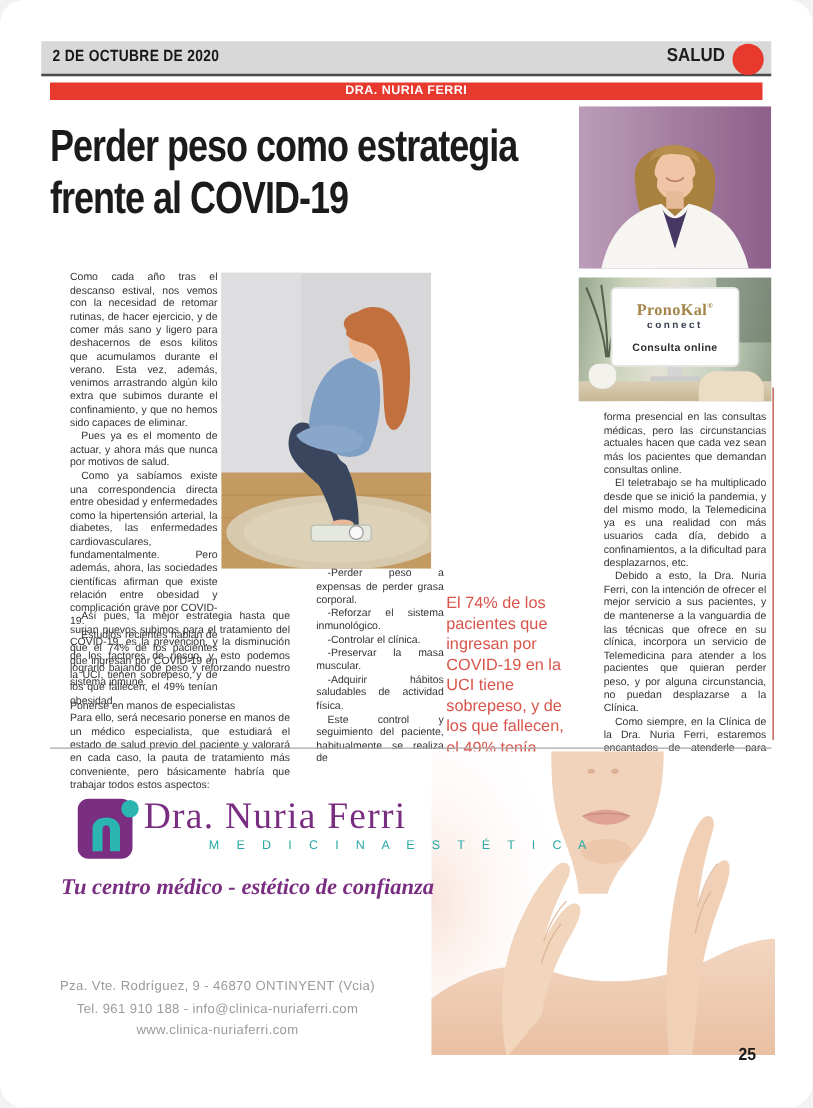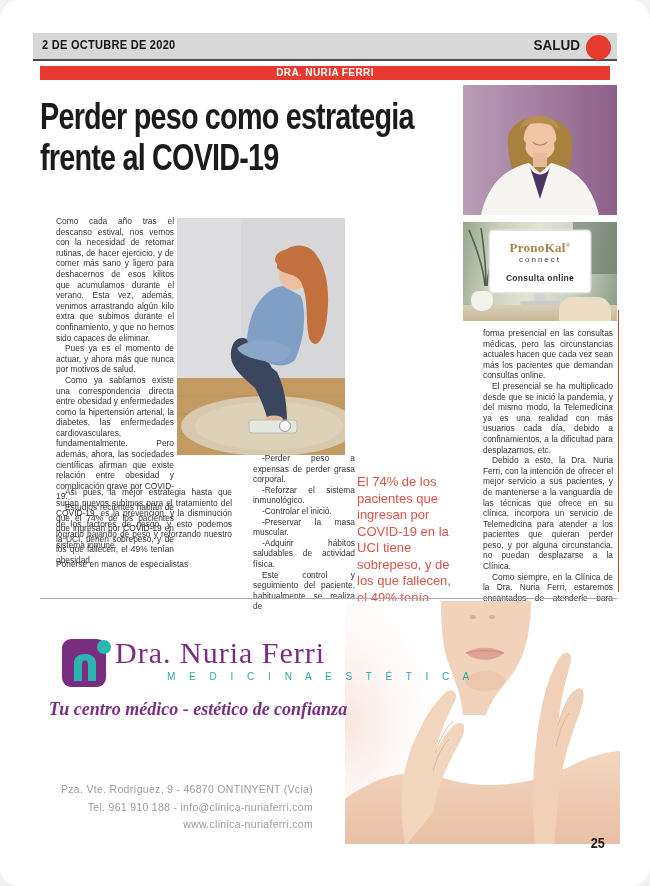--- a/index.html
+++ b/index.html
@@ -44,29 +44,29 @@
   .pk-window{position:absolute;right:0;top:0;width:44px;height:52px;background:#5f6f5f;opacity:.55;}
   .pk-desk{position:absolute;left:0;bottom:0;width:100%;height:16px;background:linear-gradient(#d9ceb6,#c8b795);}
   .pk-chair{position:absolute;right:6px;bottom:0;width:52px;height:24px;background:#ecdcc3;border-radius:14px 14px 0 0;}
   .pk-vase{position:absolute;left:8px;bottom:10px;width:22px;height:20px;background:#f4f2ec;border-radius:8px 8px 10px 10px;}
   .pk-stems{position:absolute;left:2px;top:2px;width:40px;height:62px;}
   .pk-monitor{position:absolute;left:27px;top:9px;width:100px;height:61px;background:#fff;border-radius:3px;box-shadow:0 0 0 1.5px #e4e4e2;text-align:center;}
   .pk-stand{position:absolute;left:71px;top:71px;width:12px;height:8px;background:#d4d4d4;}
   .pk-base{position:absolute;left:57px;top:79px;width:40px;height:4px;background:#cbcbcb;border-radius:2px;}
   .pk-brand{margin-top:9px;font-family:"Liberation Serif",serif;font-weight:bold;font-size:13px;color:#a3854a;letter-spacing:.3px;}
   .pk-reg{font-size:6px;vertical-align:super;}
-  .pk-connect{font-size:8px;font-weight:normal;letter-spacing:2px;color:#3c4250;margin-top:-1px;}
+  .pk-connect{font-size:8px;font-weight:bold;letter-spacing:2px;color:#3c4250;margin-top:-1px;}
   .pk-caption{font-size:8.5px;font-weight:bold;color:#2f2f33;margin-top:9px;letter-spacing:.3px;}
   
   .logo-icon{left:62px;top:637px;width:50px;height:54px;}
   .brand-name{left:115px;top:636px;font-family:"Liberation Serif",serif;font-size:30px;color:#7a2e82;letter-spacing:1px;white-space:nowrap;}
   .brand-sub{left:119px;top:671px;font-size:10px;color:#2aa9a4;letter-spacing:5.5px;white-space:nowrap;padding-left:48px;}
   .tagline{left:48px;top:699px;width:300px;text-align:center;font-family:"Liberation Serif",serif;
     font-style:italic;font-weight:bold;font-size:18px;color:#7a2e82;}
-  .contact{left:35px;top:781px;width:278px;text-align:right;font-size:10.5px;color:#9b9b9b;line-height:17.5px;letter-spacing:.3px;}
+  .contact{left:35px;top:781px;width:278px;text-align:center;font-size:10.5px;color:#9b9b9b;line-height:17.5px;letter-spacing:.3px;}
   .pagenum{left:590px;top:835px;font-size:14px;font-weight:bold;color:#1a1a1a;transform:scaleX(.9);}
 </style>
 </head>
 <body>
 
 <div id="page">
 
   <div class="abs header-strip"></div>
   <div class="abs date">2 DE OCTUBRE DE 2020</div>
   <div class="abs section">SALUD</div>
@@ -136,36 +136,37 @@
   <div class="abs body-col col1">
     <p>Como cada año tras el descanso estival, nos vemos con la necesidad de retomar rutinas, de hacer ejercicio, y de comer más sano y ligero para deshacernos de esos kilitos que acumulamos durante el verano. Esta vez, además, venimos arrastrando algún kilo extra que subimos durante el confinamiento, y que no hemos sido capaces de eliminar.</p>
     <p class="ind">Pues ya es el momento de actuar, y ahora más que nunca por motivos de salud.</p>
     <p class="ind">Como ya sabíamos existe una correspondencia directa entre obesidad y enfermedades como la hipertensión arterial, la diabetes, las enfermedades cardiovasculares, fundamentalmente. Pero además, ahora, las sociedades científicas afirman que existe relación entre obesidad y complicación grave por COVID-19.</p>
     <p class="ind">Estudios recientes hablan de que el 74% de los pacientes que ingresan por COVID-19 en la UCI, tienen sobrepeso, y de los que fallecen, el 49% tenían obesidad.</p>
   </div>
 
   <div class="abs body-col col1w">
     <p class="ind">Así pues, la mejor estrategia hasta que surjan nuevos subimos para el tratamiento del COVID-19, es la prevención, y la disminución de los factores de riesgo, y esto podemos lograrlo bajando de peso y reforzando nuestro sistema inmune.</p>
     <p class="subhead">Ponerse en manos de especialistas</p>
+    <p>Para ello, será necesario ponerse en manos de un médico especialista, que estudiará el estado de salud previo del paciente y valorará en cada caso, la pauta de tratamiento más conveniente, pero básicamente habría que trabajar todos estos aspectos:</p>
   </div>
 
   <div class="abs body-col col2">
     <p class="ind">-Perder peso a expensas de perder grasa corporal.</p>
     <p class="ind">-Reforzar el sistema inmunológico.</p>
-    <p class="ind">-Controlar el inició.</p>
+    <p class="ind">-Controlar el clínica.</p>
     <p class="ind">-Preservar la masa muscular.</p>
     <p class="ind">-Adquirir hábitos saludables de actividad física.</p>
     <p class="ind">Este control y seguimiento del paciente, habitualmente se realiza de</p>
   </div>
 
   <div class="abs pullquote">El 74% de los pacientes que ingresan por COVID-19 en la UCI tiene sobrepeso, y de los que fallecen, el 49% tenía obesidad</div>
 
   <div class="abs body-col col3">
     <p>forma presencial en las consultas médicas, pero las circunstancias actuales hacen que cada vez sean más los pacientes que demandan consultas online.</p>
-    <p class="ind">El presencial se ha multiplicado desde que se inició la pandemia, y del mismo modo, la Telemedicina ya es una realidad con más usuarios cada día, debido a confinamientos, a la dificultad para desplazarnos, etc.</p>
+    <p class="ind">El teletrabajo se ha multiplicado desde que se inició la pandemia, y del mismo modo, la Telemedicina ya es una realidad con más usuarios cada día, debido a confinamientos, a la dificultad para desplazarnos, etc.</p>
     <p class="ind">Debido a esto, la Dra. Nuria Ferri, con la intención de ofrecer el mejor servicio a sus pacientes, y de mantenerse a la vanguardia de las técnicas que ofrece en su clínica, incorpora un servicio de Telemedicina para atender a los pacientes que quieran perder peso, y por alguna circunstancia, no puedan desplazarse a la Clínica.</p>
     <p class="ind">Como siempre, en la Clínica de la Dra. Nuria Ferri, estaremos encantados de atenderle para ofrecerle información sobre cualquier tratamiento, sin compromiso.</p>
   </div>
 
   <div class="abs vrule"></div>
   <div class="abs hrule"></div>
 
   <svg class="abs beauty-photo" viewBox="0 0 275 243">
     <defs>
       <linearGradient id="sk" x1="0" y1="0" x2="0" y2="1">

